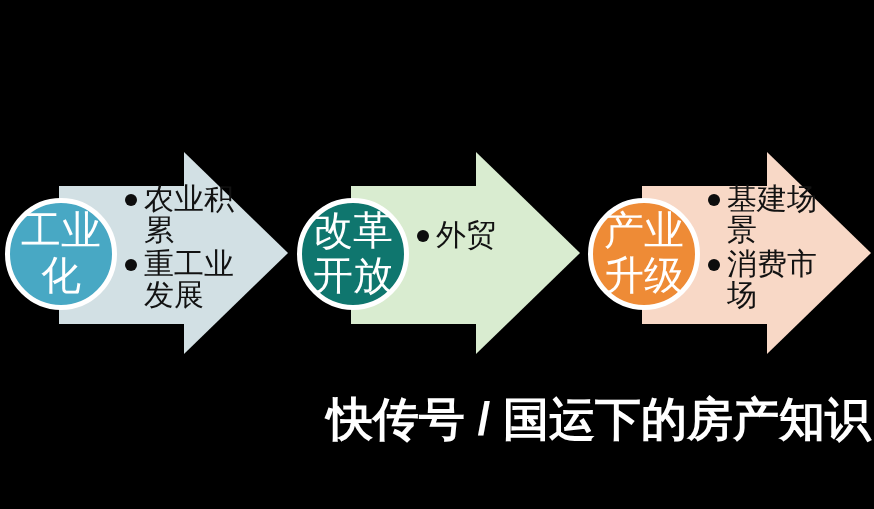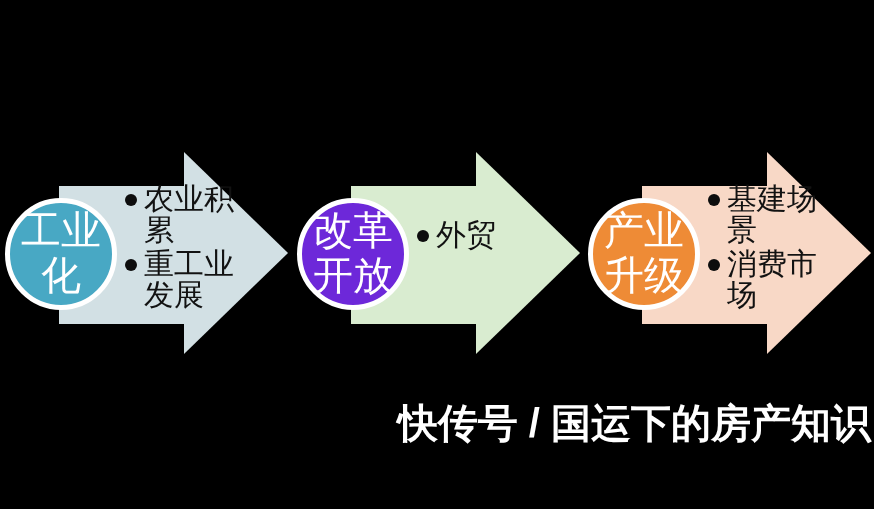--- a/index.html
+++ b/index.html
@@ -83,21 +83,21 @@
     line-height: 31px;
     word-break: break-all;
   }
   
   .watermark {
     position: absolute;
     right: 3px;
     bottom: 7px;
     font-family: "Liberation Sans", "DejaVu Sans", sans-serif;
     font-weight: bold;
-    font-size: 40px;
+    font-size: 46px;
     letter-spacing: 0px;
     white-space: nowrap;
   }
 </style>
 </head>
 <body style="background-color: rgb(0, 0, 0);">
 
 <div class="canvas">
 
   <div class="stage s0">
@@ -114,21 +114,21 @@
       <li class="item">
         <span class="dot"></span>
         <span class="item-text">重工业发展</span>
       </li>
     </ul>
   </div>
 
   <div class="stage s1">
     <div class="arrow-body" style="background-color: rgb(217, 236, 208);"></div>
     <div class="arrow-head" style="border-left-color: rgb(217, 236, 208);"></div>
-    <div class="circle" style="background-color: #6d28d9;">
+    <div class="circle" style="background-color: #0f766e;">
       <div class="circle-label">改革开放</div>
     </div>
     <ul class="items">
       <li class="item">
         <span class="dot"></span>
         <span class="item-text">外贸</span>
       </li>
     </ul>
   </div>
 

